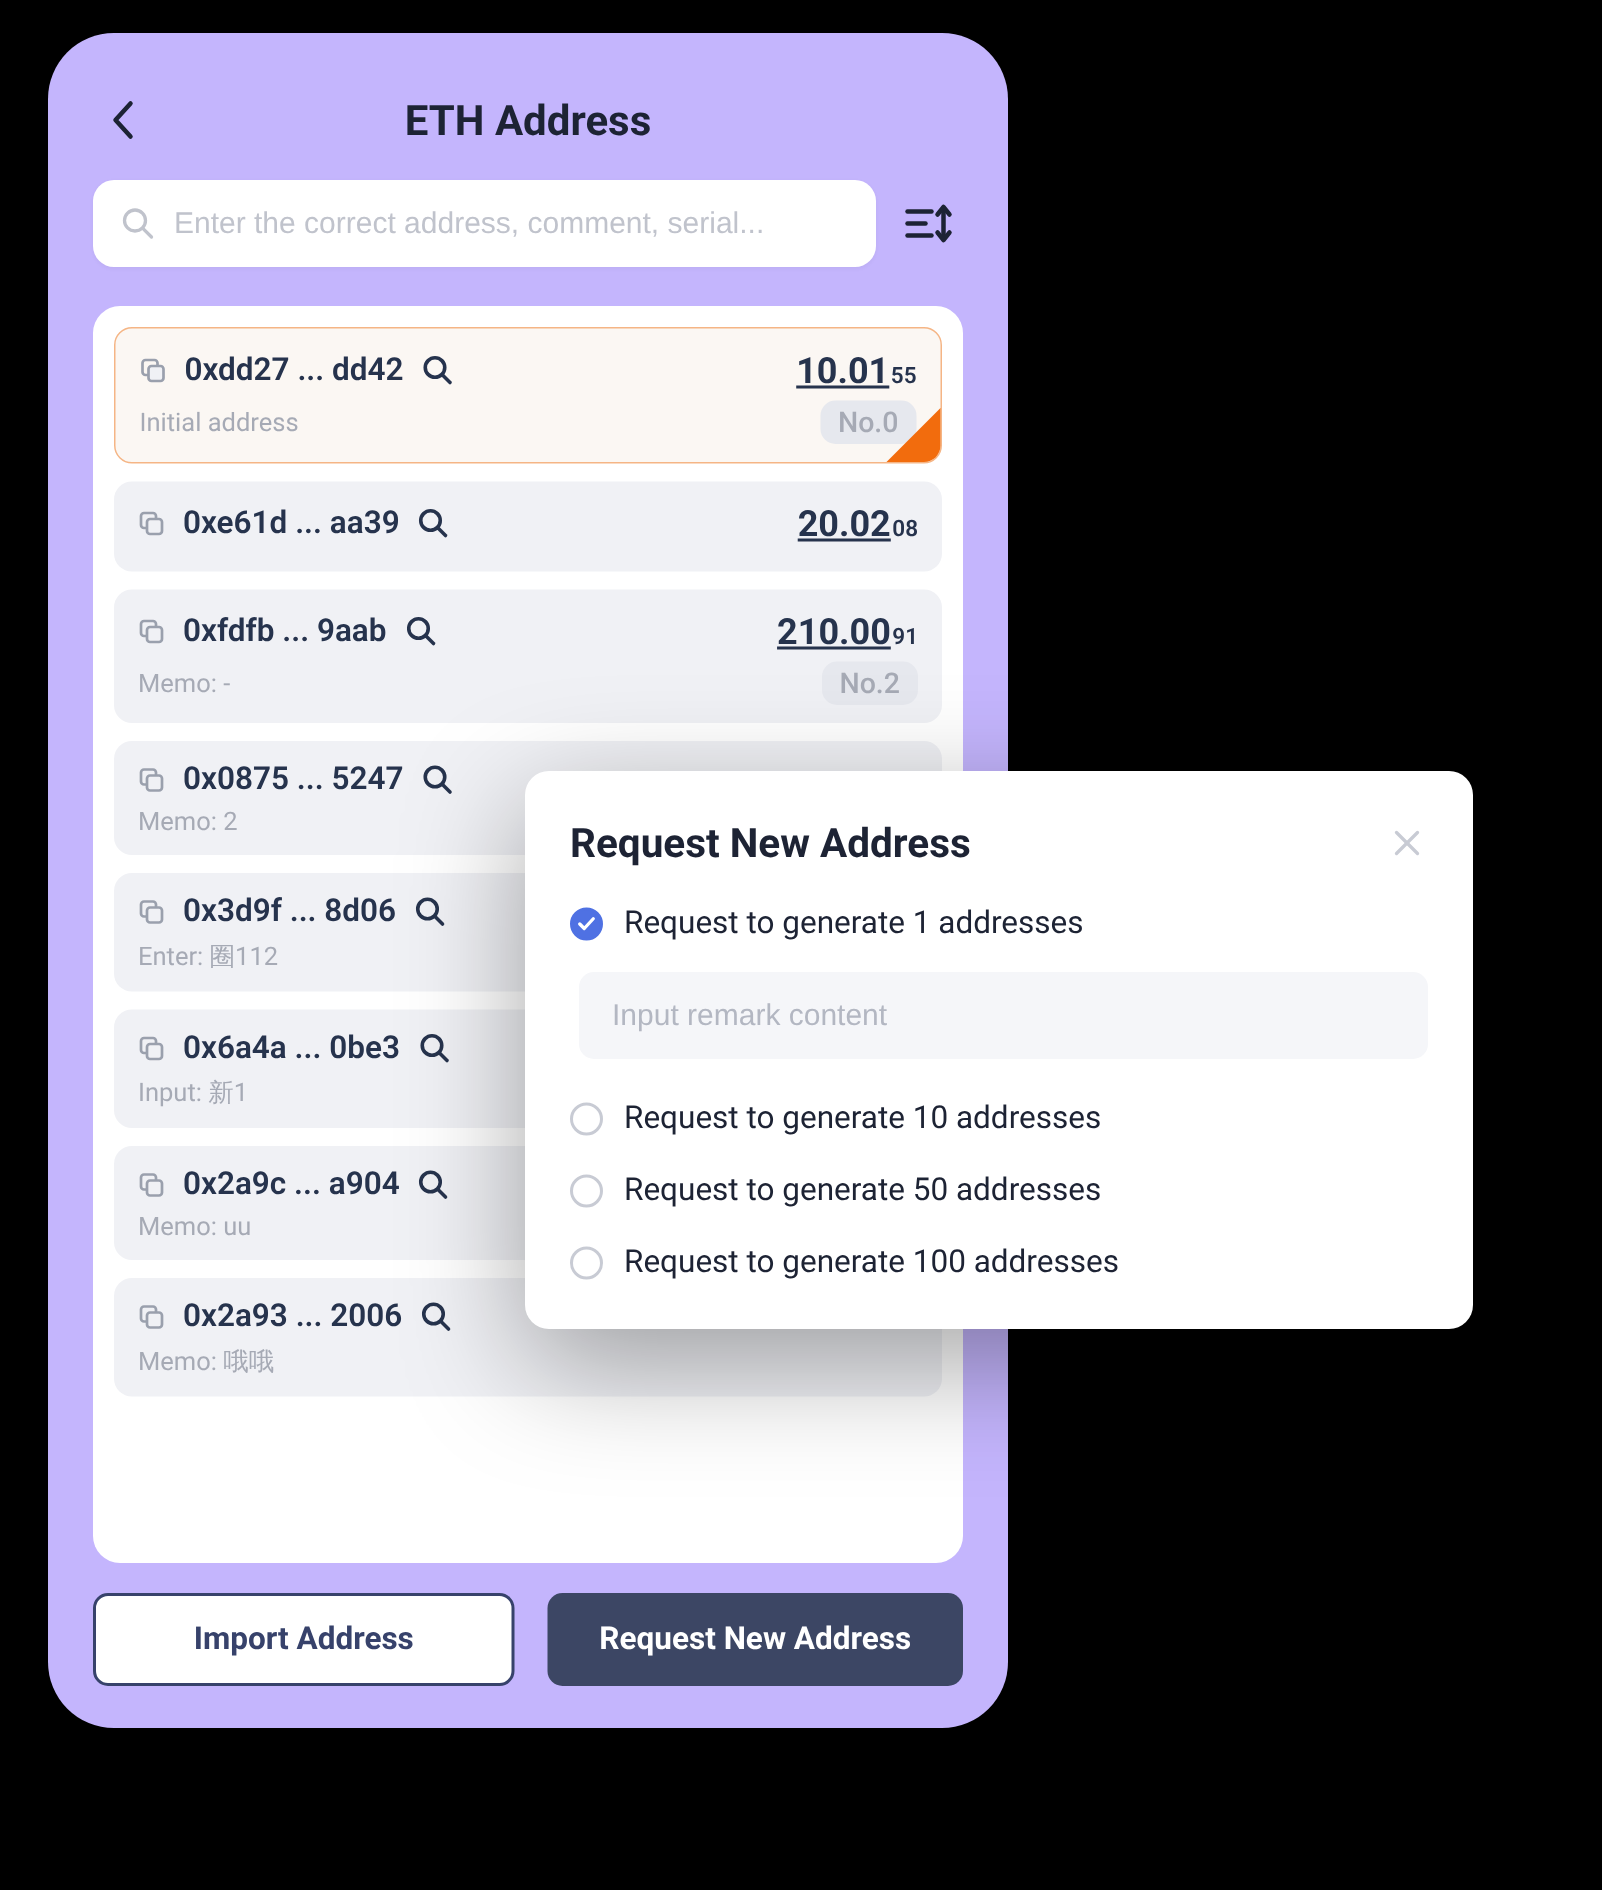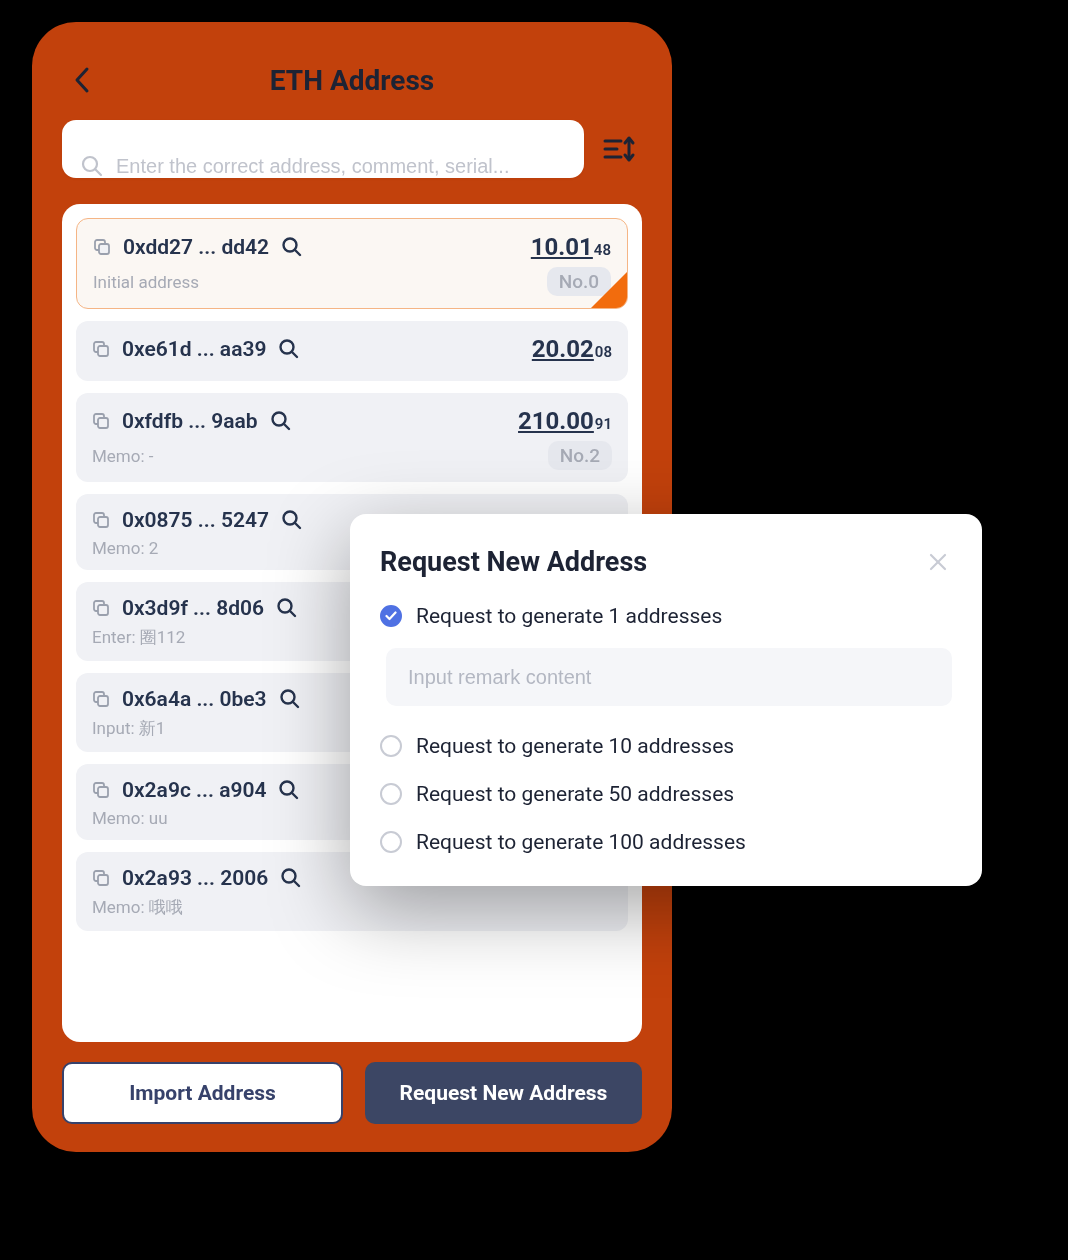--- a/index.html
+++ b/index.html
@@ -10,21 +10,21 @@
     font-family: -apple-system, BlinkMacSystemFont, "Segoe UI", Roboto, Helvetica, Arial, sans-serif;
     position: relative;
     overflow: hidden;
   }
   .phone {
     position: absolute;
     left: 32px;
     top: 22px;
     width: 640px;
     height: 1130px;
-    background: #c2410c;
+    background: #c4b5fd;
     border-radius: 44px;
     box-shadow: 0 20px 60px rgba(0,0,0,0.3);
     padding: 30px 30px 28px 30px;
     display: flex;
     flex-direction: column;
   }
   .header {
     display: flex;
     align-items: center;
     height: 56px;
@@ -50,21 +50,21 @@
     gap: 14px;
     align-items: center;
     margin-bottom: 26px;
   }
   .search-box {
     flex: 1;
     height: 58px;
     background: #fff;
     border-radius: 14px;
     display: flex;
-    align-items: flex-end;
+    align-items: center;
     padding: 0 18px;
     gap: 12px;
     box-shadow: 0 1px 3px rgba(0,0,0,0.04);
   }
   .search-input {
     flex: 1;
     border: none;
     outline: none;
     font-size: 20px;
     color: #1d2334;
@@ -269,21 +269,21 @@
           </span>
           <span class="addr-text">0xdd27 ... dd42</span>
           <span class="mag-ic">
             <svg width="22" height="22" viewBox="0 0 22 22">
               <circle cx="9" cy="9" r="6.5" fill="none" stroke="#26334d" stroke-width="2.4"></circle>
               <line x1="14" y1="14" x2="19" y2="19" stroke="#26334d" stroke-width="2.4" stroke-linecap="round"></line>
             </svg>
           </span>
           <span class="amount-wrap">
             <span class="amount-int">10.01</span>
-            <span class="amount-dec">48</span>
+            <span class="amount-dec">55</span>
           </span>
         </div>
         <div class="addr-row2">
           <span class="memo-text">Initial address</span>
           <span class="no-badge">No.0</span>
         </div>
         <div class="corner-flag"></div>
       </div>
       <div class="addr-item">
         <div class="addr-row1">

